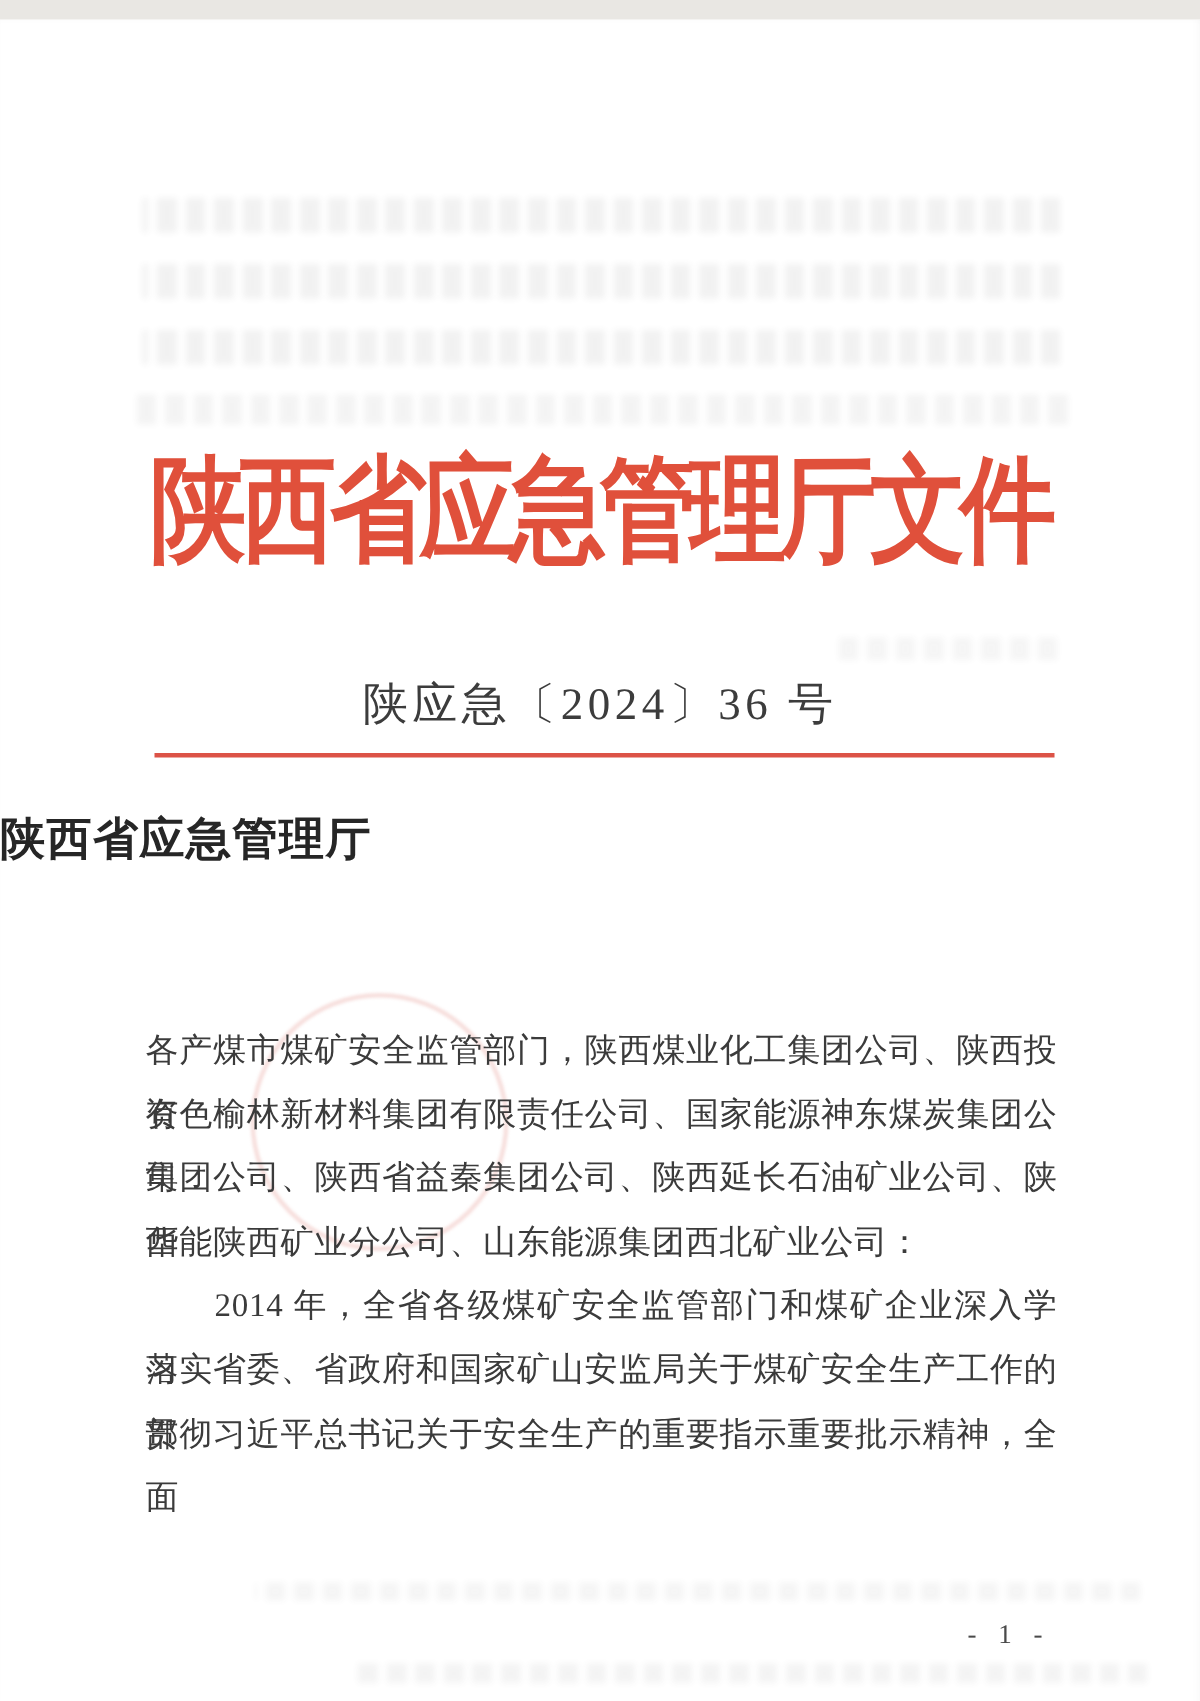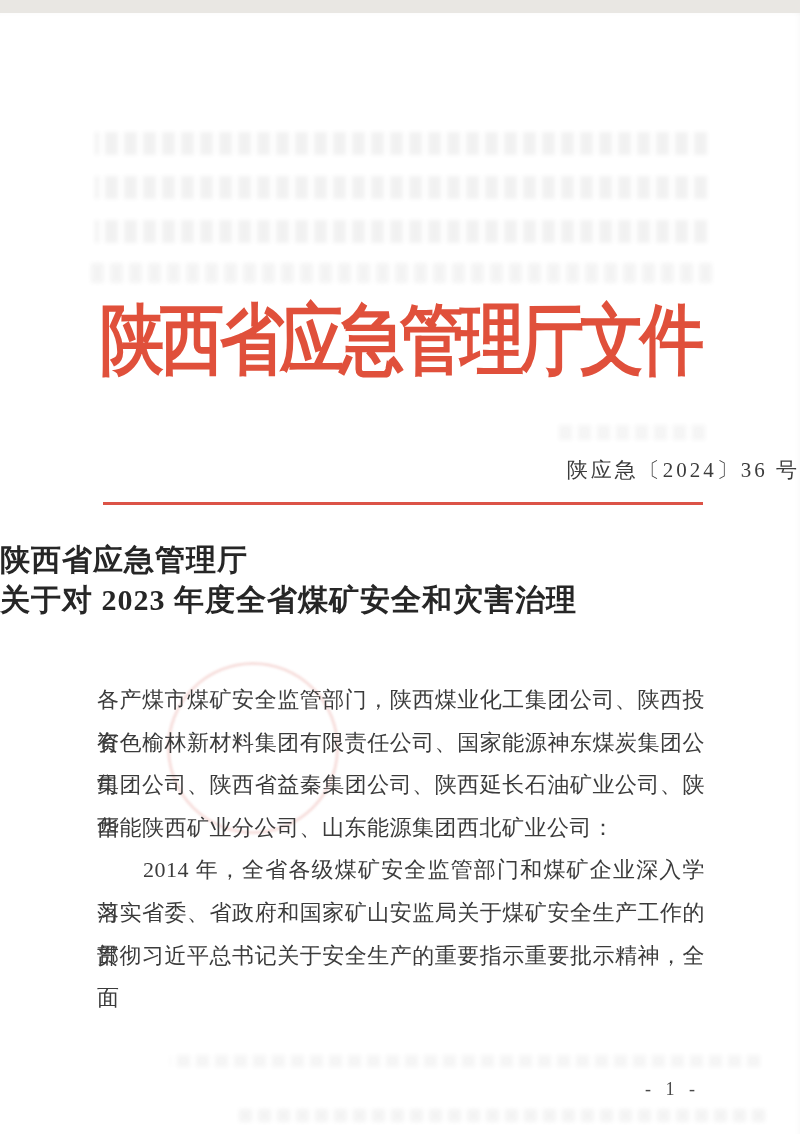--- a/index.html
+++ b/index.html
@@ -36,22 +36,22 @@
     position:absolute;top:287px;left:0;width:100%;
     margin:0;text-align:center;
     font-size:64px;line-height:1.05;font-weight:700;
     letter-spacing:-4px;white-space:nowrap;
     color:#e0503b;
     transform:scaleY(1.2);transform-origin:top center;
   }
 
   .docnum{
     position:absolute;top:443px;left:0;width:100%;
-    text-align:right;
-    font-size:21px;line-height:28px;
+    text-align:center;
+    font-size:30px;line-height:28px;
     letter-spacing:3px;color:#3c3c3c;
   }
 
   .redrule{
     position:absolute;top:489px;left:103px;
     width:600px;height:3px;background:#dc5347;
   }
 
   
   .seal{
@@ -101,21 +101,20 @@
   <h1 class="letterhead">陕西省应急管理厅文件</h1>
 
   <div class="docnum">陕应急〔2024〕36 号</div>
 
   <div class="redrule"></div>
 
   <div class="seal"></div>
 
   <div class="heading">
     <div>陕西省应急管理厅</div>
-    <div>关于对 2023 年度全省煤矿安全和灾害治理</div>
   </div>
 
   <div class="bodytext">
     <div class="bl">各产煤市煤矿安全监管部门，陕西煤业化工集团公司、陕西投资</div>
     <div class="bl">有色榆林新材料集团有限责任公司、国家能源神东煤炭集团公司、</div>
     <div class="bl">集团公司、陕西省益秦集团公司、陕西延长石油矿业公司、陕西</div>
     <div class="bl left">华能陕西矿业分公司、山东能源集团西北矿业公司：</div>
     <div class="bl indent">2014 年，全省各级煤矿安全监管部门和煤矿企业深入学习</div>
     <div class="bl">落实省委、省政府和国家矿山安监局关于煤矿安全生产工作的部</div>
     <div class="bl">贯彻习近平总书记关于安全生产的重要指示重要批示精神，全面</div>

